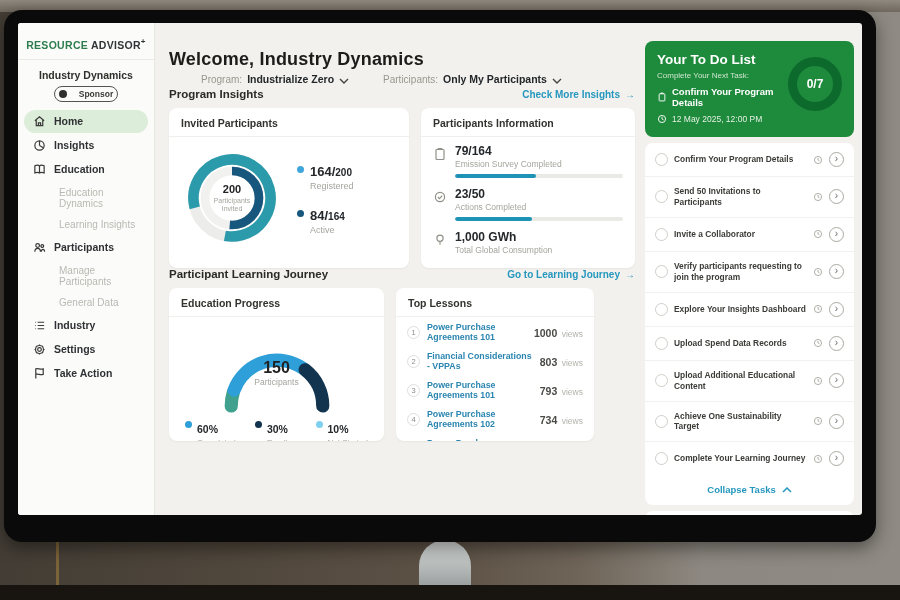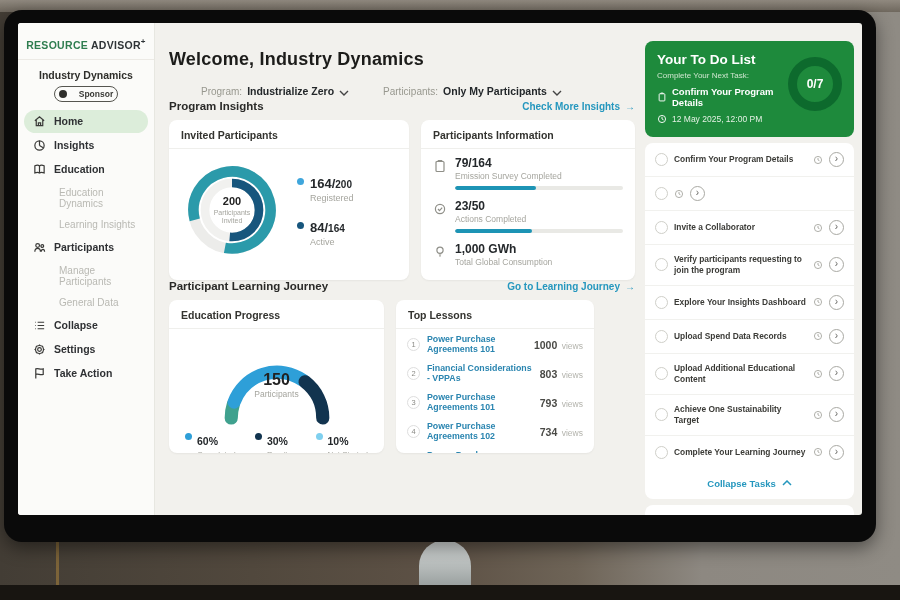--- a/index.html
+++ b/index.html
@@ -32,21 +32,21 @@
   .nav-item { display:flex; align-items:center; gap:8px; margin:1px 6px; padding:5px 9px;
     font-size:10.5px; font-weight:bold; color:#2f3134; border-radius:14px; cursor:default; }
   .nav-item.active { background:#dcedda; }
   .nav-item svg { width:13px; height:13px; stroke:#3a3a38; fill:none; stroke-width:1.3; flex-shrink:0; }
   .nav-sub { margin:0 6px; padding:5px 9px 5px 35px; font-size:10px; color:#b9b9b3; }
 
   
   .content { flex:1; display:flex; gap:10px; padding:0 8px 0 14px; min-width:0; }
   .center { width:466px; flex-shrink:0; padding-top:26px; }
   h1 { font-size:18px; font-weight:bold; color:#1c1c1a; letter-spacing:.2px; }
-  .filters { display:flex; gap:34px; margin-top:12px; align-items:flex-start;padding-left:32px; }
+  .filters { display:flex; gap:34px; align-items:flex-start;padding-left:32px; }
   .filter { display:flex; align-items:center; gap:5px; cursor:pointer; }
   .flabel { font-size:10px; color:#98988f; }
   .fvalue { font-size:10.5px; font-weight:bold; color:#23272a; }
   .chev svg { width:10px; height:6px; stroke:#444; fill:none; stroke-width:1.4; }
 
   .sec-row { display:flex; justify-content:space-between; align-items:center; }
   .sec-title { font-size:11.5px; font-weight:bold; color:#2a2a28; }
   .sec-link { font-size:10px; font-weight:bold; color:#2597be; display:flex; gap:5px; align-items:center; cursor:pointer; text-decoration:none; }
 
   .cards-row { display:flex; gap:12px; margin-top:8px; }
@@ -176,21 +176,21 @@
             <path d="M2 11.5 C2 8.8 3.8 8 5 8 C6.2 8 8 8.8 8 11.5 M8.8 11.5 C9 9.6 10 9 10.8 9 C11.6 9 12.4 9.6 12.5 11.5"></path>
           </svg>
       <span>Participants</span>
     </div>
     <div class="nav-sub"><span>Manage Participants</span></div>
     <div class="nav-sub"><span>General Data</span></div>
     <div class="nav-item">
       <svg viewBox="0 0 14 14">
             <path d="M5 3.5 H12 M5 7 H12 M5 10.5 H12 M2.2 3.5 H2.9 M2.2 7 H2.9 M2.2 10.5 H2.9"></path>
           </svg>
-      <span>Collapse</span>
+      <span>Industry</span>
     </div>
     <div class="nav-item">
       <svg viewBox="0 0 14 14">
             <circle cx="7" cy="7" r="2"></circle>
             <circle cx="7" cy="7" r="4.3"></circle>
             <path d="M7 1.6 V2.7 M7 11.3 V12.4 M1.6 7 H2.7 M11.3 7 H12.4 M3.2 3.2 L4 4 M10 10 L10.8 10.8 M10.8 3.2 L10 4 M4 10 L3.2 10.8"></path>
           </svg>
       <span>Settings</span>
     </div>
     <div class="nav-item">
@@ -401,20 +401,21 @@
           <span class="mini-clock">
                 <svg viewBox="0 0 14 14">
                   <circle cx="7" cy="7" r="5"></circle>
                   <path d="M7 4.2 V7 L9 8"></path>
                 </svg>
               </span>
           <span class="chev-btn">›</span>
         </div>
         <div class="todo-row">
           <span class="cb"></span>
+          <span class="todo-label">Send 50 Invitations to Participants</span>
           <span class="mini-clock">
                 <svg viewBox="0 0 14 14">
                   <circle cx="7" cy="7" r="5"></circle>
                   <path d="M7 4.2 V7 L9 8"></path>
                 </svg>
               </span>
           <span class="chev-btn">›</span>
         </div>
         <div class="todo-row">
           <span class="cb"></span>

